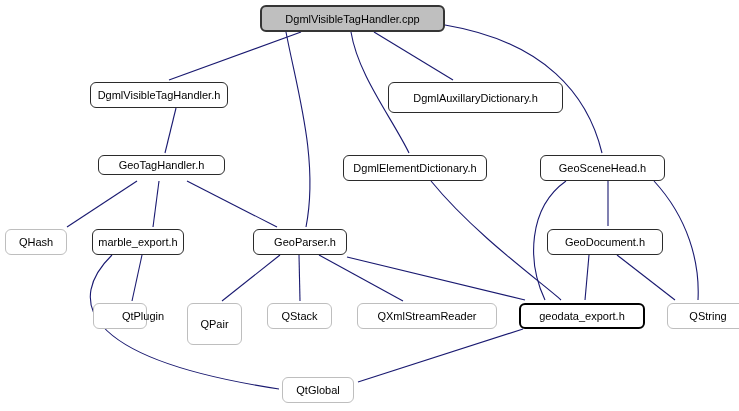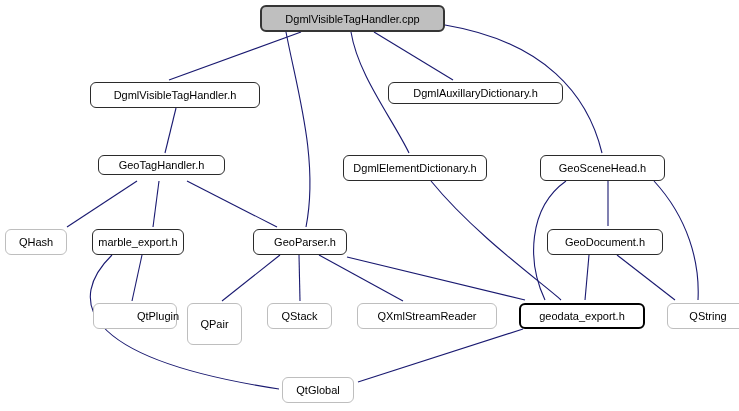--- a/index.html
+++ b/index.html
@@ -83,30 +83,30 @@
         <path d="M 608,181 L 608,226" stroke="#191970" marker-end="url(#arrowhead)"></path>
         <path d="M 566,181 C 528,208 527,262 545,300" stroke="#191970" marker-end="url(#arrowhead)"></path>
         <path d="M 654,181 C 688,218 700,262 698,300" stroke="#191970" marker-end="url(#arrowhead)"></path>
         <path d="M 589,255 L 585,300" stroke="#191970" marker-end="url(#arrowhead)"></path>
         <path d="M 617,255 L 675,300" stroke="#191970" marker-end="url(#arrowhead)"></path>
         <path d="M 523,329 L 358,382" stroke="#191970" marker-end="url(#arrowhead)"></path>
       </g>
   </svg>
   <div>
       <div class="node main" style="left: 260px; top: 5px; width: 185px; height: 27px;">DgmlVisibleTagHandler.cpp</div>
-      <div class="node internal" style="left: 90px; top: 82px; width: 170px; height: 26px;">DgmlVisibleTagHandler.h</div>
-      <div class="node internal" style="left: 388px; top: 82px; width: 175px; height: 22px;">DgmlAuxillaryDictionary.h</div>
+      <div class="node internal" style="left: 90px; top: 82px; width: 138px; height: 26px;">DgmlVisibleTagHandler.h</div>
+      <div class="node internal" style="left: 388px; top: 82px; width: 175px; height: 31px;">DgmlAuxillaryDictionary.h</div>
       <div class="node internal" style="left: 98px; top: 155px; width: 127px; height: 20px;">GeoTagHandler.h</div>
       <div class="node internal" style="left: 343px; top: 155px; width: 144px; height: 26px;">DgmlElementDictionary.h</div>
       <div class="node internal" style="left: 540px; top: 155px; width: 125px; height: 26px;">GeoSceneHead.h</div>
       <div class="node external" style="left: 5px; top: 229px; width: 62px; height: 26px;">QHash</div>
       <div class="node internal" style="left: 92px; top: 229px; width: 92px; height: 26px;">marble_export.h</div>
       <div class="node internal" style="left: 253px; top: 229px; width: 94px; height: 26px; padding-left: 10px;">GeoParser.h</div>
       <div class="node internal" style="left: 547px; top: 229px; width: 116px; height: 26px;">GeoDocument.h</div>
-      <div class="node external" style="left: 93px; top: 303px; width: 84px; height: 26px; padding-left: 46px;">QtPlugin</div>
+      <div class="node external" style="left: 93px; top: 303px; width: 54px; height: 26px; padding-left: 46px;">QtPlugin</div>
       <div class="node external" style="left: 187px; top: 303px; width: 55px; height: 42px;">QPair</div>
       <div class="node external" style="left: 267px; top: 303px; width: 65px; height: 26px;">QStack</div>
       <div class="node external" style="left: 357px; top: 303px; width: 140px; height: 26px;">QXmlStreamReader</div>
       <div class="node bold" style="left: 519px; top: 303px; width: 126px; height: 26px;">geodata_export.h</div>
       <div class="node external" style="left: 667px; top: 303px; width: 82px; height: 26px;">QString</div>
       <div class="node external" style="left: 282px; top: 377px; width: 72px; height: 26px;">QtGlobal</div>
     </div>
 </div>
 
 </body></html>

